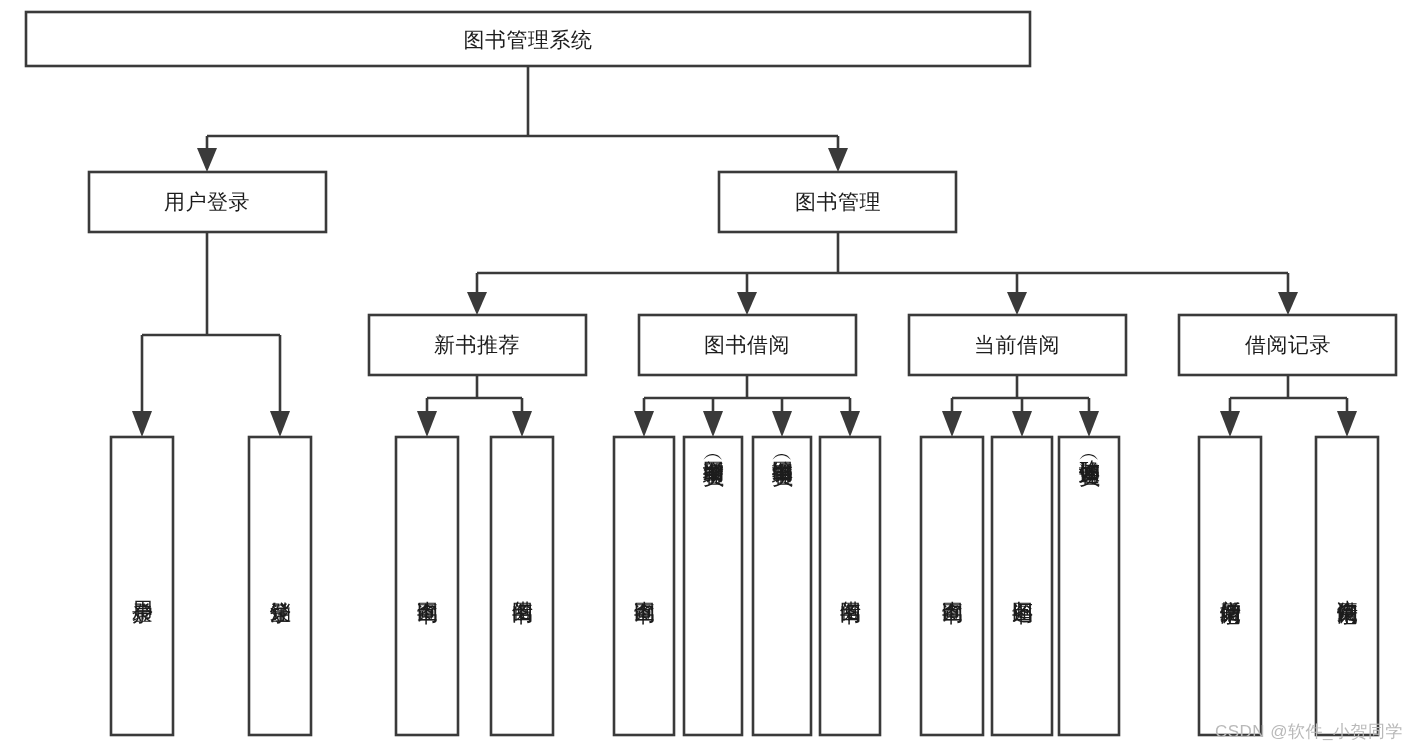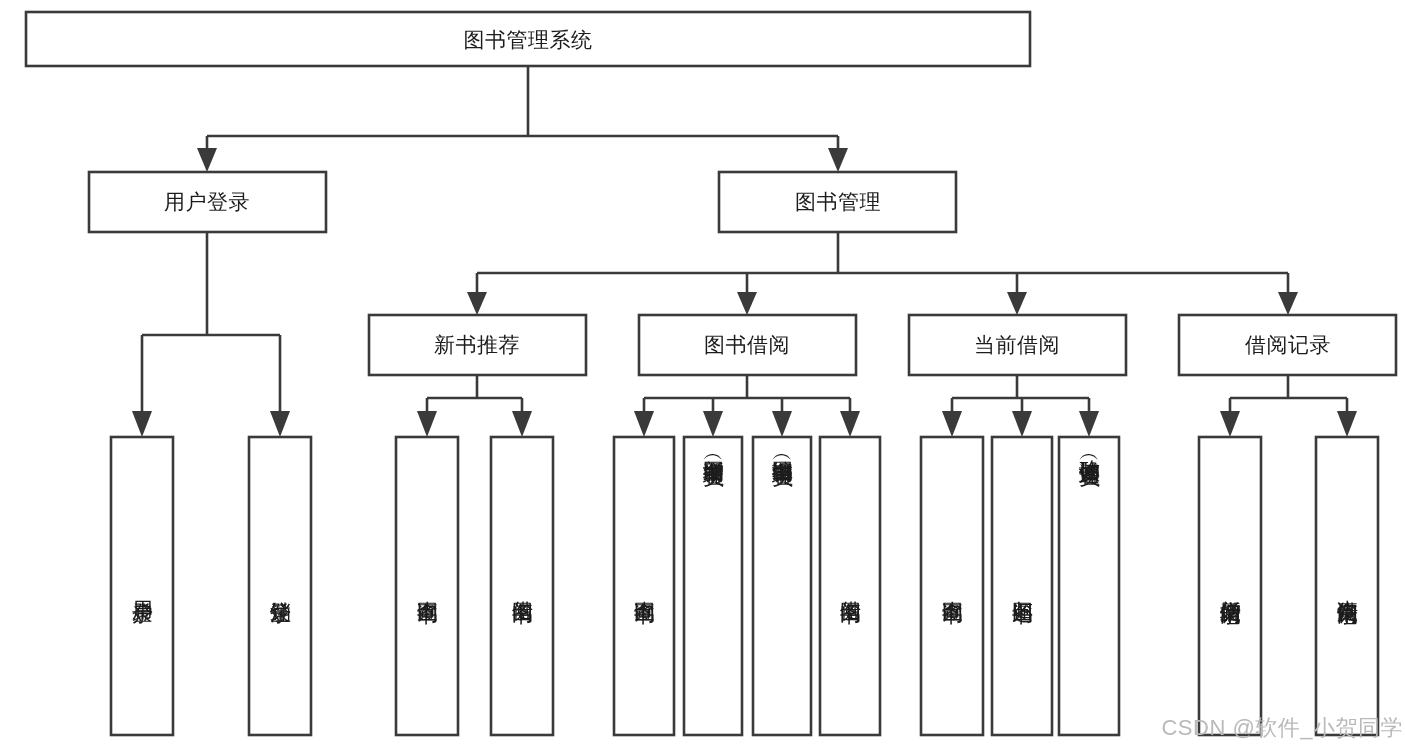--- a/index.html
+++ b/index.html
@@ -64,21 +64,21 @@
     line-height: 1.18;
     color: #1c1c1c;
     letter-spacing: 1px;
     white-space: nowrap;
   }
   .watermark {
     position: absolute;
     right: 10px;
     bottom: 4px;
     font-family: "Liberation Sans", "DejaVu Sans", sans-serif;
-    font-size: 22px;
+    font-size: 17px;
     color: #b9b9b9;
     letter-spacing: 0.5px;
     white-space: nowrap;
   }
 </style>
 </head>
 <body>
 
 <div id="diagram-root">
 

